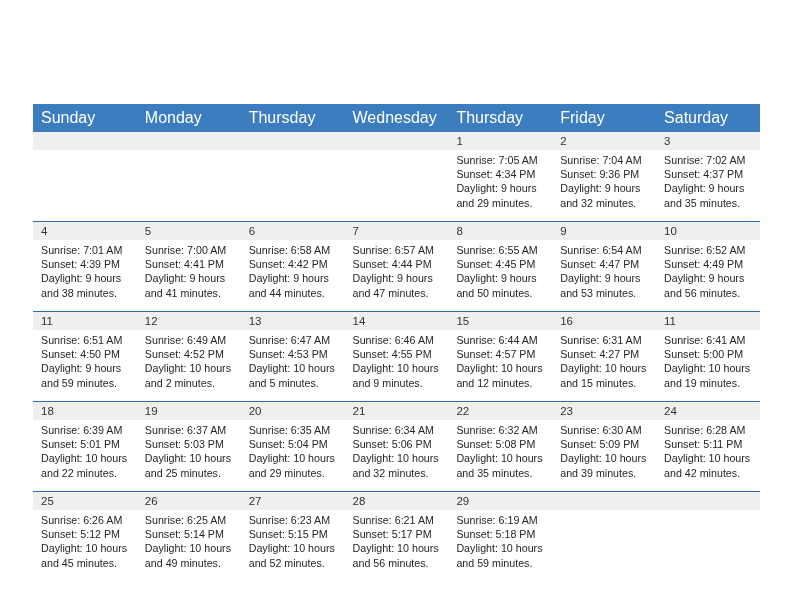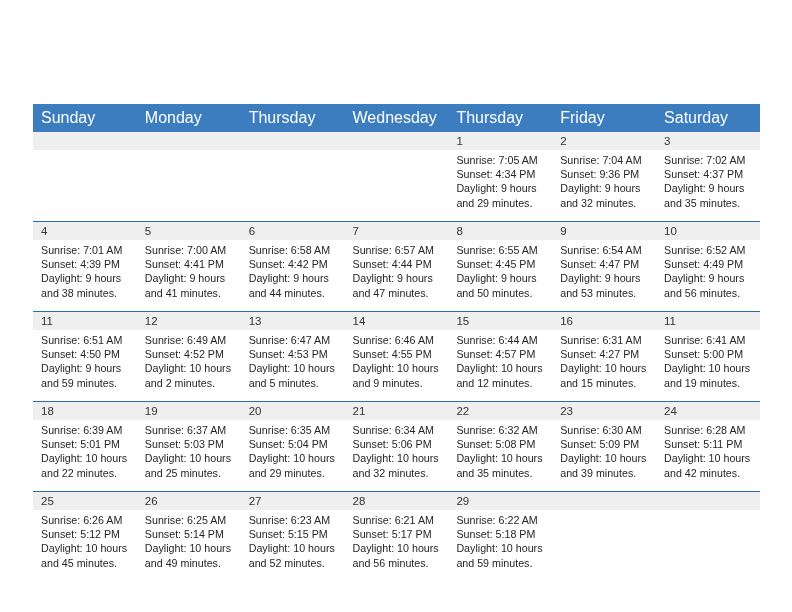--- a/index.html
+++ b/index.html
@@ -501,21 +501,21 @@
                 <div>Sunset: 5:17 PM</div>
                 <div>Daylight: 10 hours</div>
                 <div>and 56 minutes.</div>
               </div>
             </div>
           </td>
           <td>
             <div class="cell">
               <div class="daynum-band">29</div>
               <div class="info">
-                <div>Sunrise: 6:22 AM</div>
+                <div>Sunrise: 6:19 AM</div>
                 <div>Sunset: 5:18 PM</div>
                 <div>Daylight: 10 hours</div>
                 <div>and 59 minutes.</div>
               </div>
             </div>
           </td>
           <td>
             <div class="cell empty">
               <div class="daynum-band"></div>
             </div>

